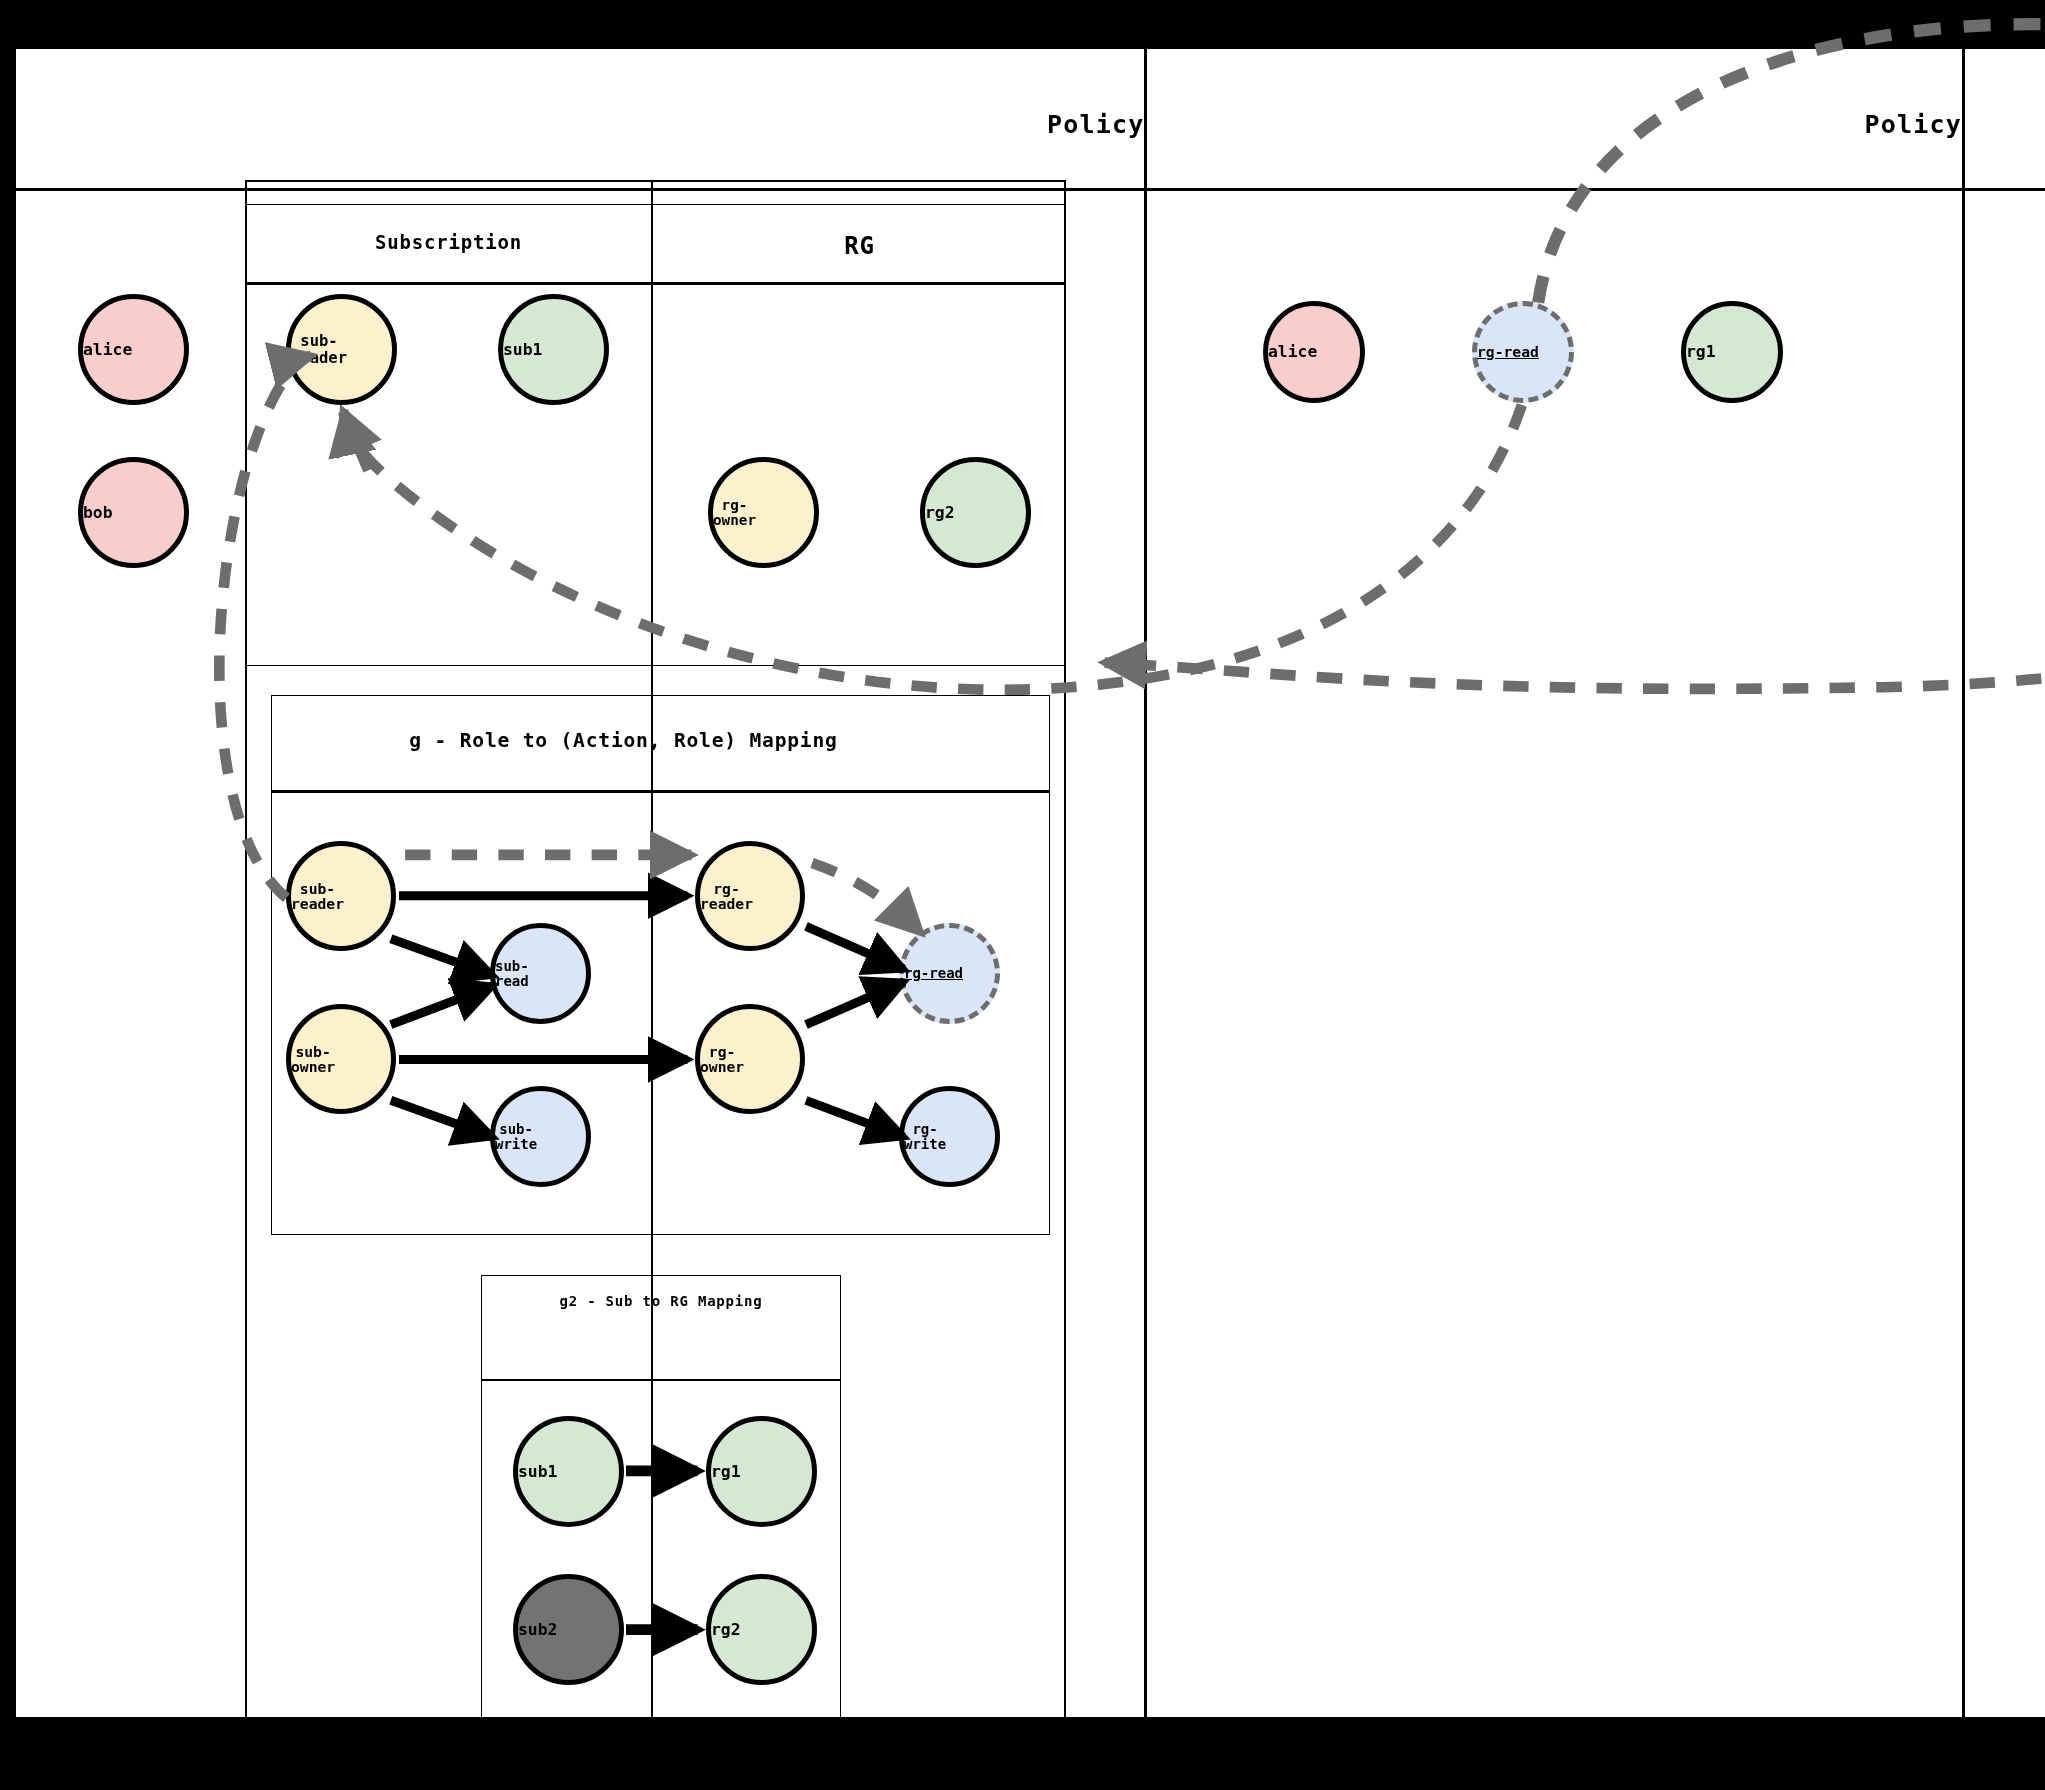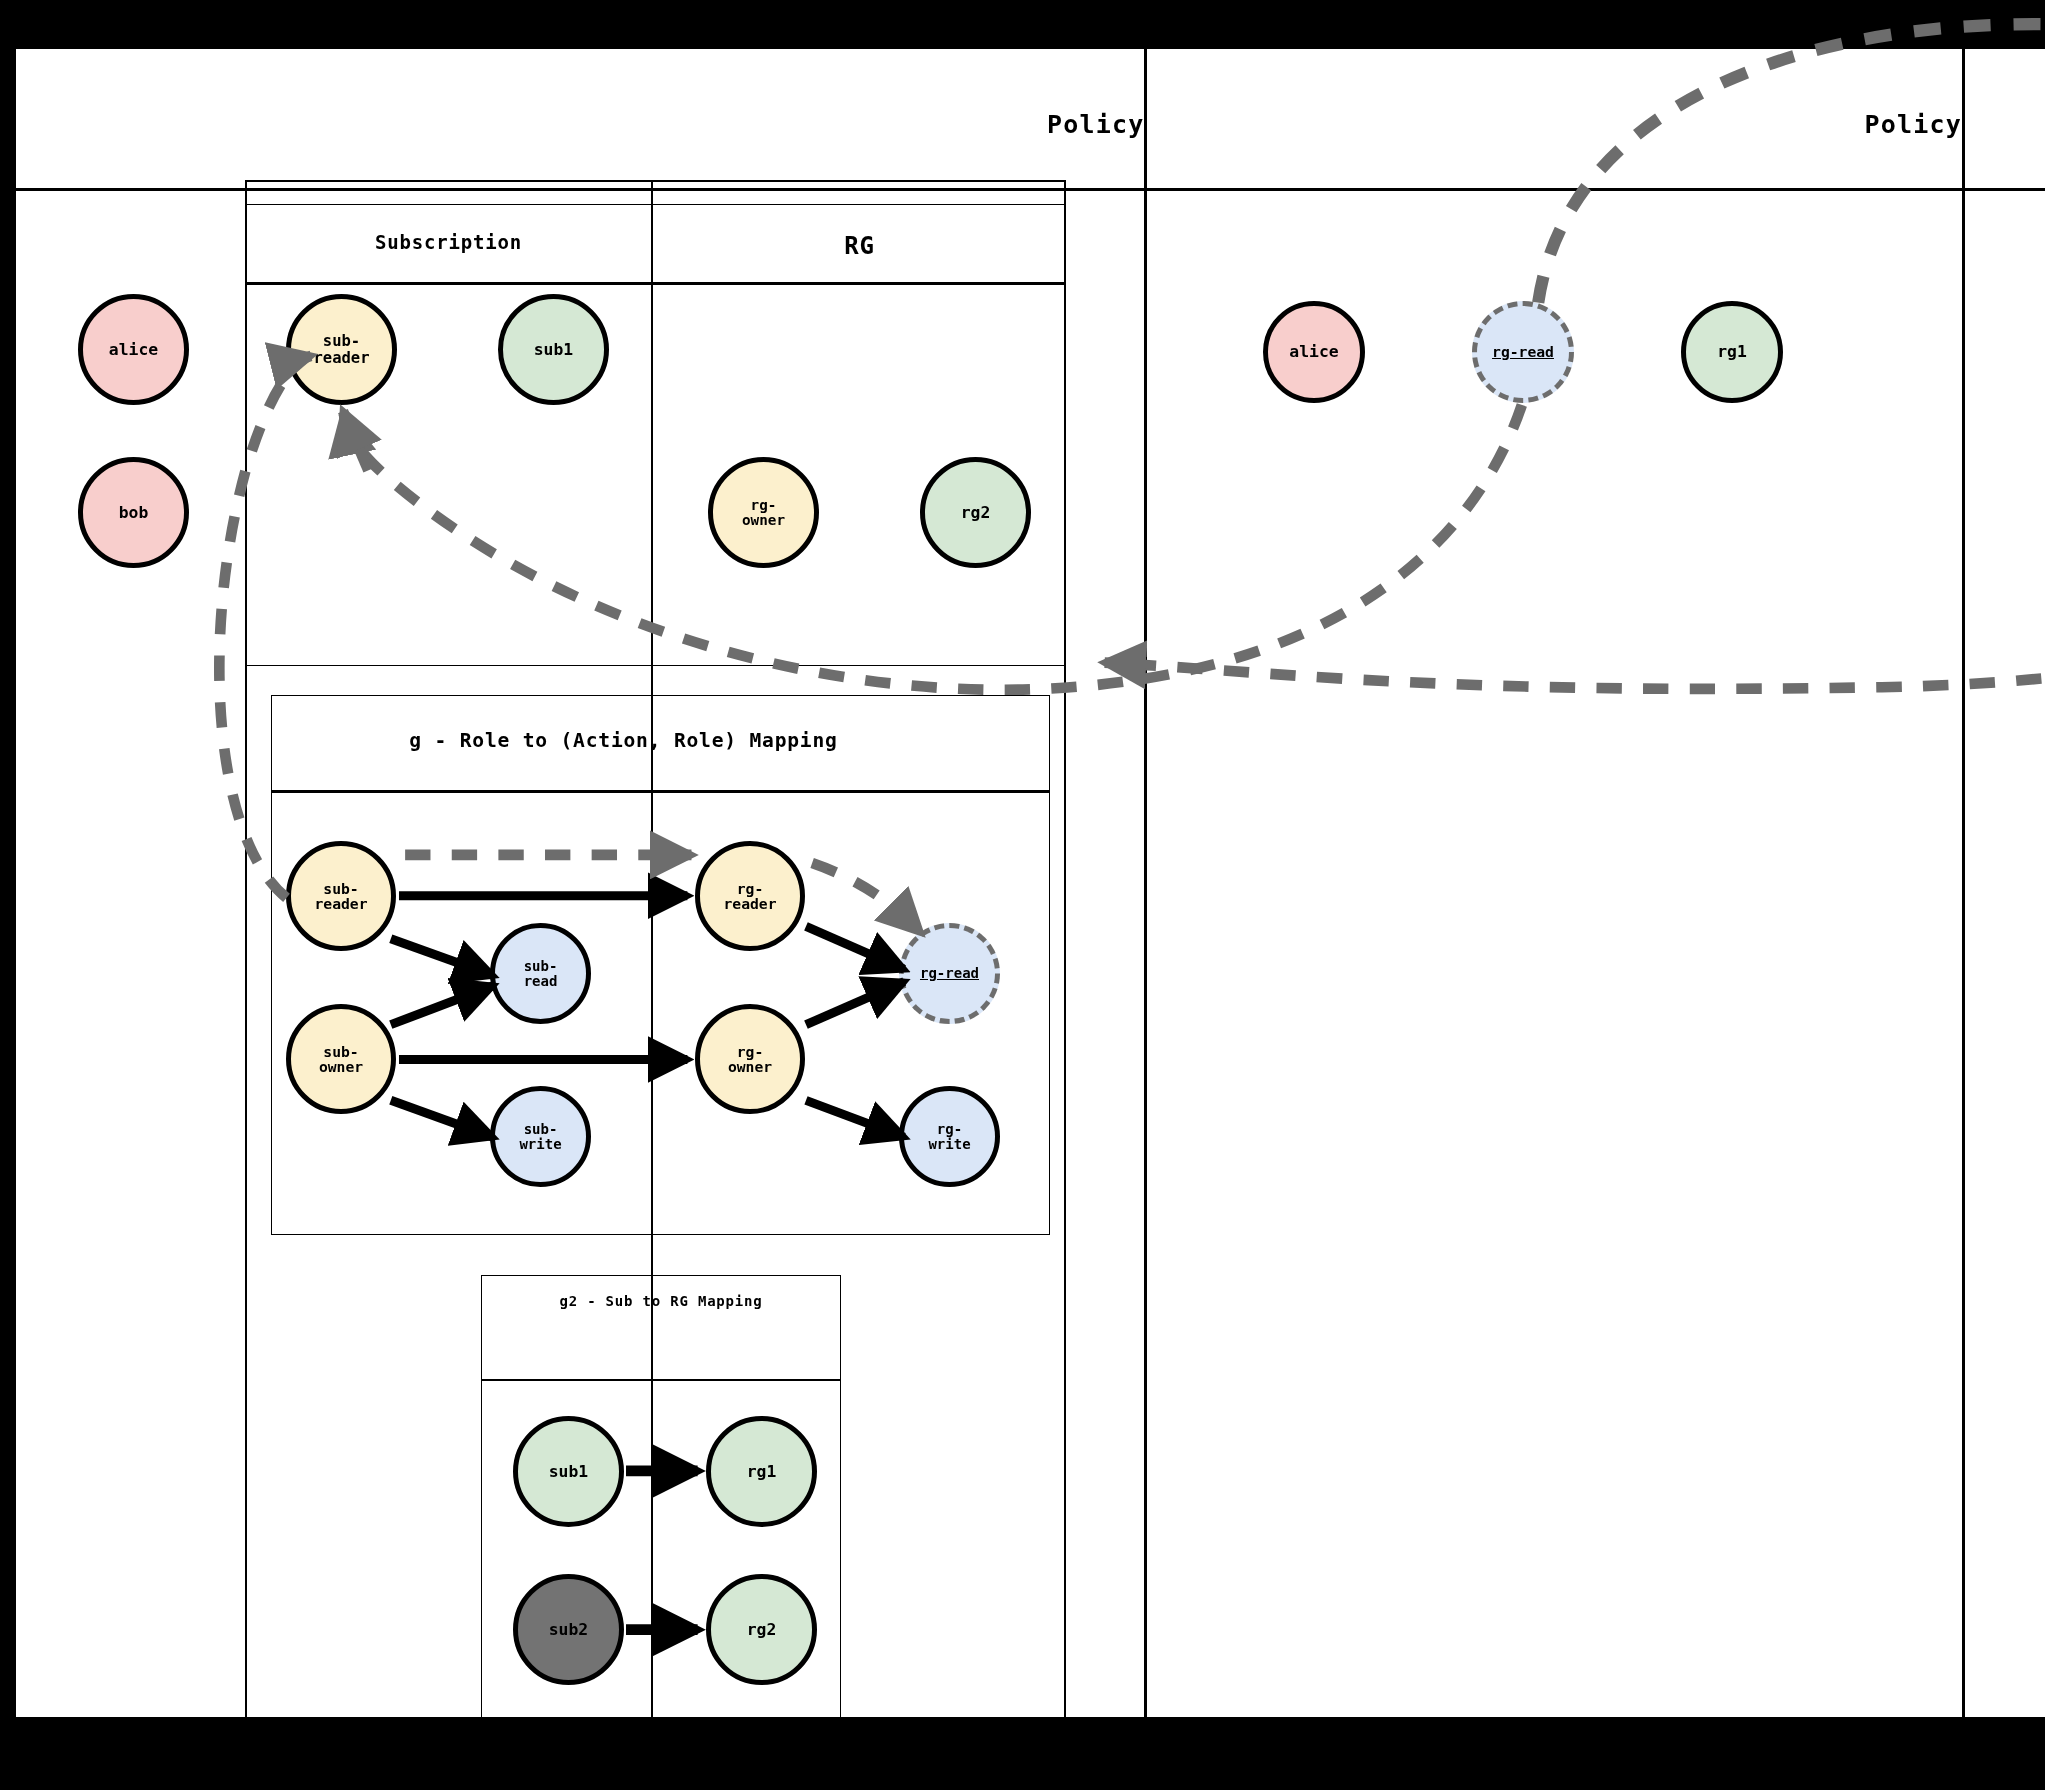--- a/index.html
+++ b/index.html
@@ -5,21 +5,21 @@
   html,body{margin:0;padding:0;background:#000;}
   body{font-family:"DejaVu Sans Mono","Liberation Mono",monospace;}
   #stage{position:relative;width:3258px;height:1790px;background:#000;overflow:hidden;}
   #canvas{position:absolute;left:16.4px;top:49px;width:3225px;height:1668px;background:#fff;}
   .vline{position:absolute;background:#000;width:2.5px;}
   .hline{position:absolute;background:#000;height:3.3px;}
   .hdr{position:absolute;text-align:right;font-weight:bold;color:#000;letter-spacing:1.2px;}
   .box{position:absolute;border:2.5px solid #000;box-sizing:border-box;background:transparent;}
   .boxthin{position:absolute;border:1.6px solid #000;box-sizing:border-box;}
   .cellline{position:absolute;background:#000;}
-  .node{position:absolute;display:flex;align-items:center;justify-content:center;
+  .node{position:absolute;display:flex;align-items:center;
         text-align:center;border-radius:50%;border:5.7px solid #000;box-sizing:border-box;
         font-weight:bold;color:#000;line-height:1.05;}
   .node span{display:block;}
   .node.dashed{border:5.7px dashed #6d6d6d;text-decoration:underline;}
   .boxlabel{position:absolute;text-align:center;font-weight:bold;color:#000;
             line-height:1.25;letter-spacing:0.8px;}
   svg.ov{position:absolute;left:0;top:0;width:3258px;height:1790px;pointer-events:none;}
 </style>
 </head>
 <body>

